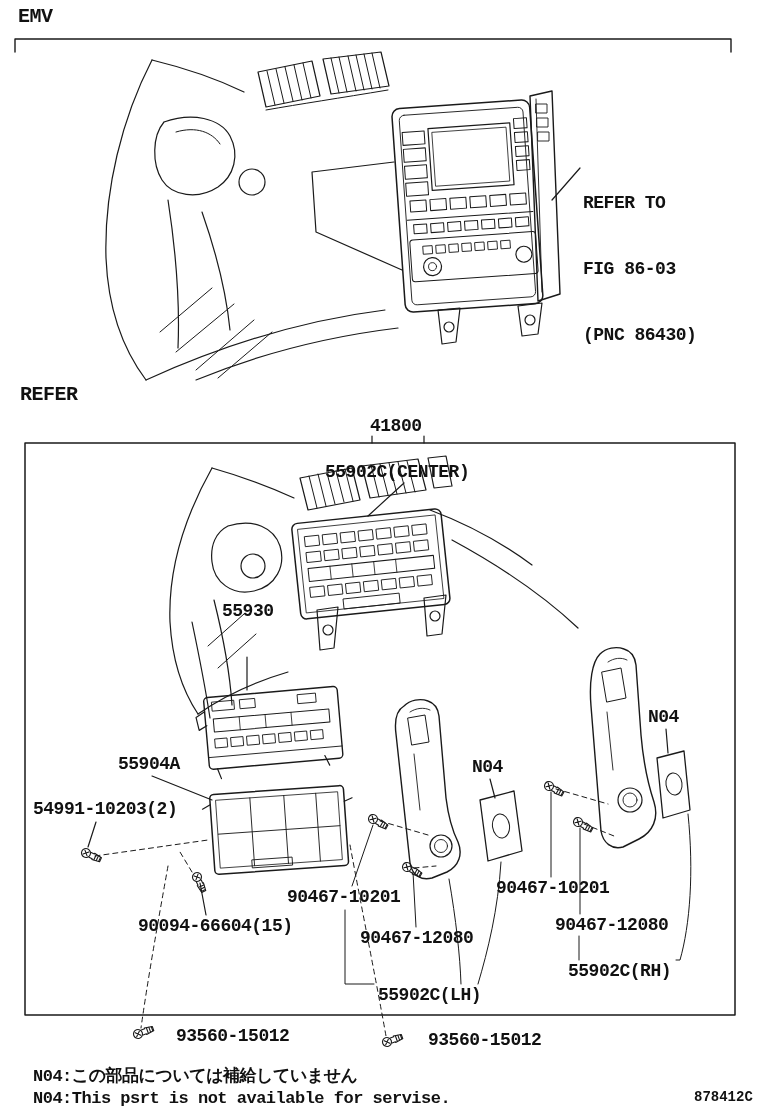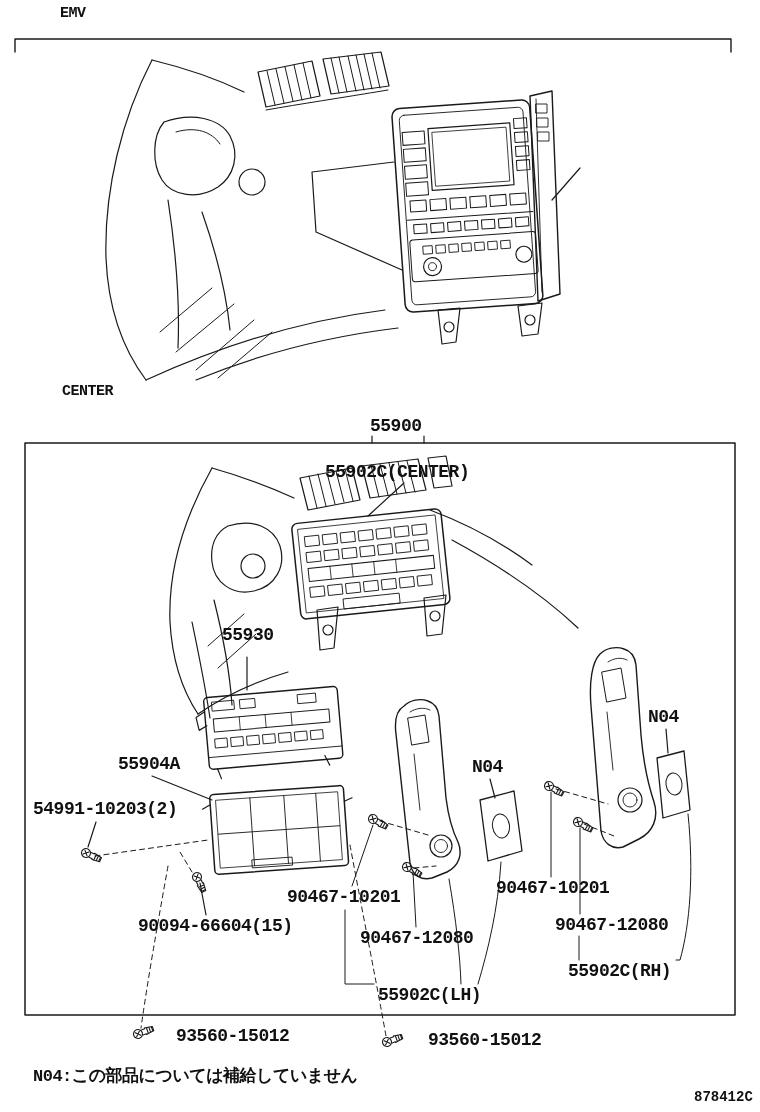--- a/index.html
+++ b/index.html
@@ -9,21 +9,21 @@
     font-family:"Liberation Mono","DejaVu Sans Mono",monospace;
     color:#1a1a1a;
   }
   .page { position:absolute; left:0; top:0; width:760px; height:1112px; }
   svg.art { position:absolute; left:0; top:0; }
   .lbl {
     position:absolute; font-weight:bold; font-size:18px;
     letter-spacing:-0.5px; white-space:pre; line-height:1.1;
     color:#111;
   }
-  .h16 { font-size:15px;margin-left:42px; }
+  .h16 { font-size:20px; }
   .h17 { font-size:17px;text-align:center; }
   .h14 { font-size:14px; letter-spacing:0; }
   .refer { line-height:22px; }
 </style>
 </head>
 <body>
 
 <div class="page">
 
   <svg class="art" width="760" height="1112" viewBox="0 0 760 1112">
@@ -277,36 +277,42 @@
         <use href="#screw" transform="translate(578,822) rotate(30)"></use>
         <use href="#screw" transform="translate(138,1034) rotate(-20)"></use>
         <use href="#screw" transform="translate(387,1042) rotate(-20)"></use>
       </g>
 
     </g>
   </svg>
 
   <div class="lbl h16" style="left:18px;top:6px">EMV</div>
 
-
-  <div class="lbl h16" style="left:20px;top:384px">CENTER</div>
-  <div class="lbl" style="left:370px;top:417px">55900</div>
+  <div class="lbl refer" style="left:583px;top:148px">
+    <div>REFER TO</div>
+    <div>FIG 86-03</div>
+    <div>(PNC 86430)</div>
+  </div>
+
+  <div class="lbl h16" style="left:20px;top:384px">REFER</div>
+  <div class="lbl" style="left:370px;top:417px">41800</div>
 
   <div class="lbl" style="left:325px;top:463px">55902C(CENTER)</div>
-  <div class="lbl" style="left:222px;top:626px">55930</div>
+  <div class="lbl" style="left:222px;top:602px">55930</div>
   <div class="lbl" style="left:118px;top:755px">55904A</div>
   <div class="lbl" style="left:33px;top:800px">54991-10203(2)</div>
   <div class="lbl" style="left:472px;top:758px">N04</div>
   <div class="lbl" style="left:648px;top:708px">N04</div>
   <div class="lbl" style="left:287px;top:888px">90467-10201</div>
   <div class="lbl" style="left:496px;top:879px">90467-10201</div>
   <div class="lbl" style="left:138px;top:917px">90094-66604(15)</div>
   <div class="lbl" style="left:360px;top:929px">90467-12080</div>
   <div class="lbl" style="left:555px;top:916px">90467-12080</div>
   <div class="lbl" style="left:378px;top:986px">55902C(LH)</div>
   <div class="lbl" style="left:568px;top:962px">55902C(RH)</div>
   <div class="lbl" style="left:176px;top:1027px">93560-15012</div>
   <div class="lbl" style="left:428px;top:1031px">93560-15012</div>
 
   <div class="lbl h17" style="left:33px;top:1068px">N04:この部品については補給していません</div>
+  <div class="lbl h17" style="left:33px;top:1090px">N04:This psrt is not available for servise.</div>
   <div class="lbl h14" style="left:694px;top:1090px">878412C</div>
 
 </div>
 
 </body></html>

